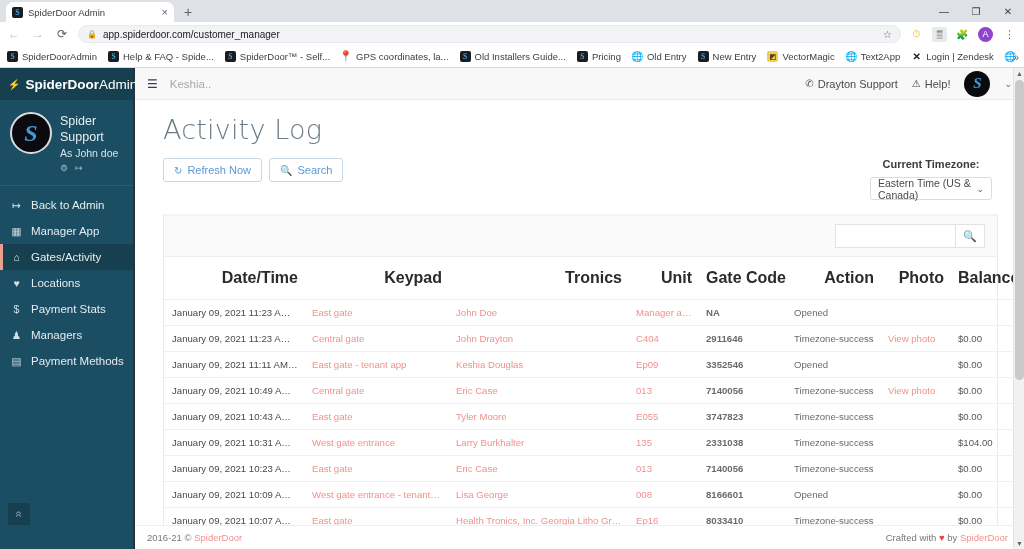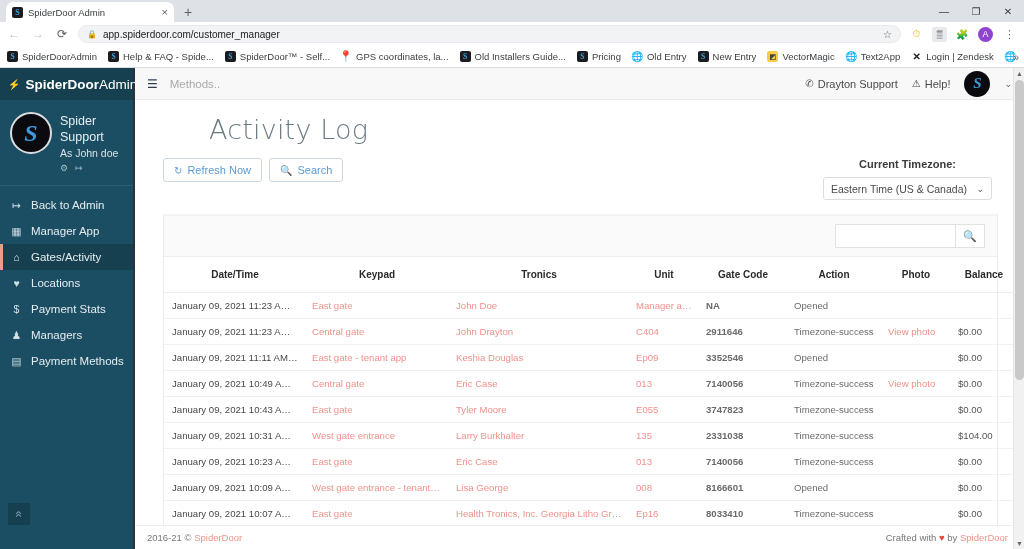--- a/index.html
+++ b/index.html
@@ -155,21 +155,21 @@
   .hdr-avatar .glyph {
     color: #3f9ad8; font-size: 15px; font-family: "Liberation Serif", serif;
     font-weight: bold; font-style: italic; line-height: 1;
   }
   .caret { font-size: 9px; color: #666; cursor: pointer; }
 
   .content { flex: 1; overflow: hidden; padding: 14px 26px 0 28px; position: relative; }
 
   .page-title {
     font-size: 27px; color: #6b7b85; font-weight: 300; letter-spacing: .2px;
-    margin-bottom: 13px; font-family: "DejaVu Sans", sans-serif; margin-left: 46px;
+    margin-bottom: 13px; font-family: "DejaVu Sans", sans-serif;
   }
 
   .toolrow { display: flex; align-items: flex-start; justify-content: space-between; }
   .btns { display: flex; gap: 7px; }
   .btn {
     border: 1px solid #c9d6e4; background: #fff; color: #5b9bd5;
     border-radius: 3px; padding: 5px 10px; font-size: 11px;
     display: flex; align-items: center; gap: 5px; cursor: pointer;
   }
   .btn .bi { font-size: 10px; }
@@ -180,21 +180,21 @@
   .toggle {
     width: 36px; height: 17px; border-radius: 9px; border: 1px solid #f0b5a5;
     background: #fff; position: relative; cursor: pointer;
   }
   .toggle .knob {
     position: absolute; width: 15px; height: 15px; border-radius: 50%;
     background: #fdfdfd; border: 1px solid #eee; left: 0px; top: 0px;
     box-shadow: 0 0 2px rgba(0,0,0,.18);
   }
   .tzselect {
-    width: 169px; height: 23px; border: 1px solid #dcdcdc; border-radius: 3px;
+    width: 122px; height: 23px; border: 1px solid #dcdcdc; border-radius: 3px;
     background: #fff; font-size: 10.5px; color: #4b4b4b;
     display: flex; align-items: center; justify-content: space-between;
     padding: 0 7px; cursor: pointer;
   }
   .tzselect .chev { font-size: 9px; color: #555; }
 
   .card {
     margin-top: 14px; border: 1px solid #eaeaea; border-top: 2px solid #f3f3f3;
     background: #fff;
   }
@@ -209,21 +209,21 @@
     font-family: "Liberation Sans", sans-serif; color: #333;
   }
   .searchgrp .sbtn {
     width: 30px; height: 24px; border: 1px solid #e2e2e2; background: #fff;
     display: flex; align-items: center; justify-content: center;
     font-size: 11px; color: #333; cursor: pointer;
   }
 
   table { width: 100%; border-collapse: collapse; table-layout: fixed; }
   thead th {
-    font-size: 10px; color: #2b2b2b; font-weight: bold; text-align: center;
+    font-size: 16px; color: #2b2b2b; font-weight: bold; text-align: right;
     padding: 12px 6px 12px 8px; border-bottom: 1px solid #ededed;
     white-space: nowrap;
   }
   tbody td {
     font-size: 9.6px; padding: 7px 6px 7px 8px; border-bottom: 1px solid #f1f1f1;
     color: #6b6b6b; white-space: nowrap; overflow: hidden; text-overflow: ellipsis;
   }
   td.dt { color: #4a4a4a; }
   td.link { color: #f0918b; }
   td.num { color: #6b6b6b; font-weight: bold; }
@@ -406,21 +406,21 @@
 
       <div class="scrolltop">
         <span style="transform:rotate(90deg);display:block;">«</span>
       </div>
     </div>
 
     <div class="main">
 
       <div class="topbar">
         <span class="hamburger">☰</span>
-        <span class="topsearch">Methods..</span>
+        <span class="topsearch">Keshia..</span>
         <div class="topright">
           <span class="toplink">
             <span class="ti">✆</span>
             <span>Drayton Support</span>
           </span>
           <span class="toplink">
             <span class="ti">⚠</span>
             <span>Help!</span>
           </span>
           <span class="hdr-avatar">

